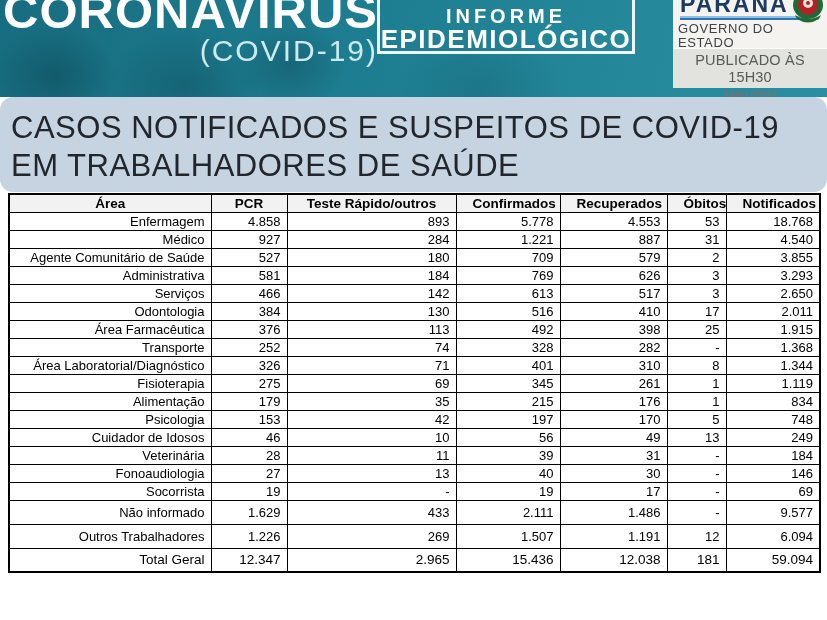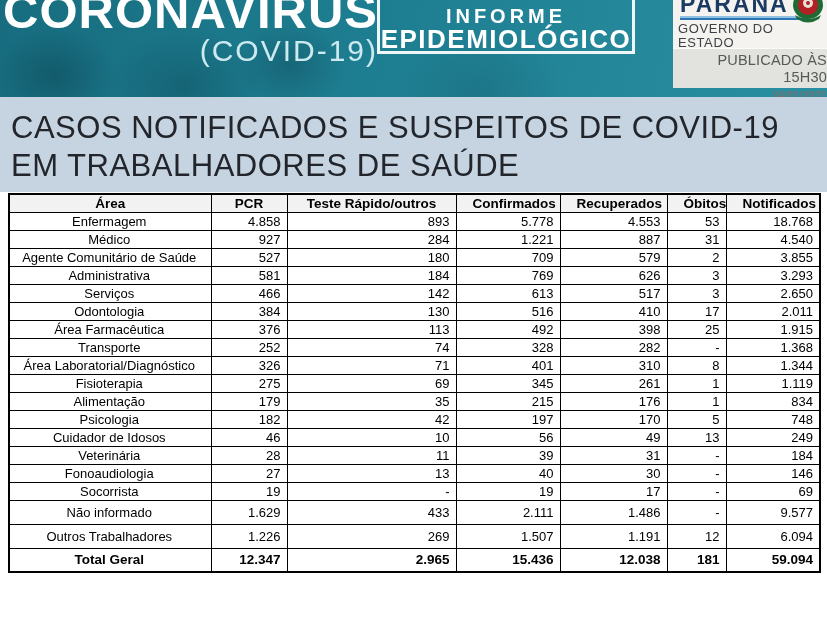--- a/index.html
+++ b/index.html
@@ -57,30 +57,31 @@
   }
   .gov-rule {
     width: 128px; height: 4px; margin: 0 0 2px 2px;
     background: linear-gradient(to bottom, #8fc1e3 45%, #2d74b5 45%);
   }
   .gov-line1 { font-size: 13px; color: #3d4246; letter-spacing: 0.6px; text-align: left; line-height: 14px; }
   .gov-line2 { font-size: 12px; color: #46494c; letter-spacing: 0.9px; line-height: 10px; }
   .gov-crest { position: absolute; top: -7px; right: 2px; width: 34px; height: 32px; }
   .gov-pub {
     height: 40px; background: #e2e3df; border-top: 1px solid #fbfbf9;
-    text-align: right; color: #565b53; padding-top: 3px;
+    text-align: center; color: #565b53; padding-top: 3px;
   }
   .gov-pub-line { font-size: 14.5px; letter-spacing: 0.2px; line-height: 17px; }
   .gov-pub-date { font-size: 11px; font-weight: bold; color: #737373; line-height: 19px; }
 
   
   .title-bar {
     width: 827px; height: 95px;
     background: #c5d4e0;
     padding: 11px 7px 0 11px;
+    border-radius: 13px;
   }
   .title-line {
     font-size: 32px; color: #22262c; letter-spacing: 0.5px;
     line-height: 38px; white-space: nowrap;
     transform: scaleX(0.97); transform-origin: 0 50%;
   }
 
   
   .table-wrap { padding: 1px 8px 0 8px; background: #ffffff; }
   table {
@@ -89,24 +90,24 @@
   }
   th {
     border: 1px solid #000; background: #f2f2f2;
     font-size: 13.5px; font-weight: bold; text-align: center;
     height: 18px; padding: 1px 16px; overflow: hidden; white-space: nowrap;
   }
   td {
     border: 1px solid #000; height: 16px; padding: 1px 6px;
     vertical-align: middle; overflow: hidden; white-space: nowrap;
   }
-  td.col-area { text-align: center; padding-left: 4px; margin-top: 44px; }
+  td.col-area { text-align: right; padding-left: 4px; margin-top: 44px; }
   td.col-num  { text-align: right; }
   tr.tall td  { height: 24px; }
-  tr.total-row td { font-weight: bold; height: 23px; font-size: 13.5px; }
+  tr.total-row td { font-weight: normal; height: 23px; font-size: 13.5px; }
 </style>
 </head>
 <body>
 
 <div class="banner">
   <div class="brand">
     <div class="brand-title">CORONAVIRUS</div>
     <div class="brand-subtitle">(COVID-19)</div>
   </div>
   <div class="informe-box">
@@ -257,21 +258,21 @@
           <td class="col-area">Alimentação</td>
           <td class="col-num">179</td>
           <td class="col-num">35</td>
           <td class="col-num">215</td>
           <td class="col-num">176</td>
           <td class="col-num">1</td>
           <td class="col-num">834</td>
         </tr>
         <tr>
           <td class="col-area">Psicologia</td>
-          <td class="col-num">182</td>
+          <td class="col-num">153</td>
           <td class="col-num">42</td>
           <td class="col-num">197</td>
           <td class="col-num">170</td>
           <td class="col-num">5</td>
           <td class="col-num">748</td>
         </tr>
         <tr>
           <td class="col-area">Cuidador de Idosos</td>
           <td class="col-num">46</td>
           <td class="col-num">10</td>

